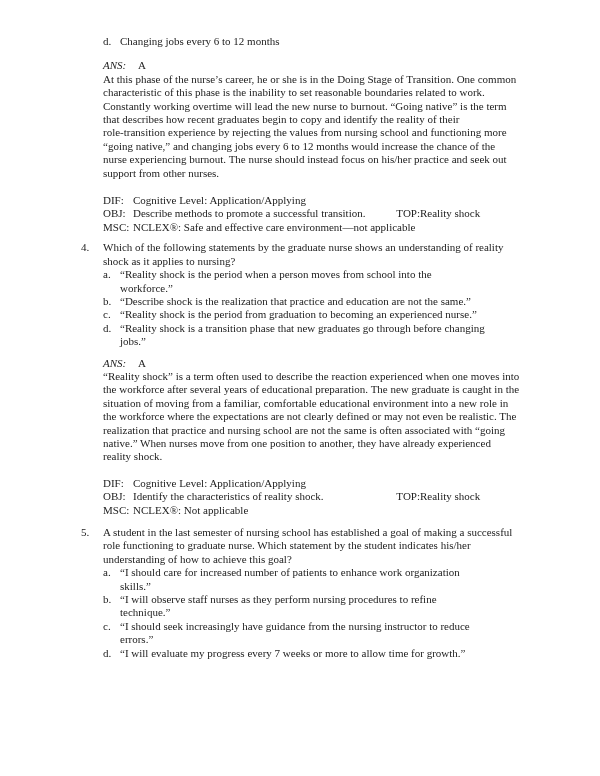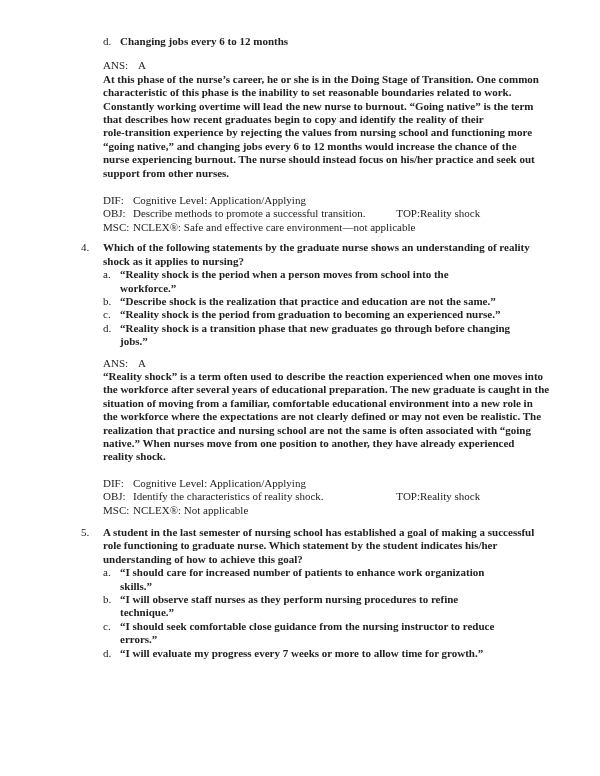--- a/index.html
+++ b/index.html
@@ -16,27 +16,27 @@
     line-height:13.4px;
     color:#222222;
     background:#ffffff;
   }
   .content{
     position:absolute;
     left:103px;
     top:35px;
     width:465px;
   }
-  .line{white-space:nowrap;font-weight:bold;}
+  .line{white-space:nowrap;}
   .q-header{position:relative;}
   .q-num{position:absolute;left:-22px;top:0;}
   .opt-row{display:flex;}
   .opt-letter{flex:0 0 17px;}
   .opt-text{flex:1 1 auto;}
-  .ans-label{display:inline-block;width:35px;}
+  .ans-label{display:inline-block;width:35px;font-style:italic;}
   .meta-row{position:relative;white-space:nowrap;}
   .meta-label{display:inline-block;width:30px;}
   .top-group{position:absolute;left:287px;top:0;text-align:right;}
   .top-label{display:inline-block;width:30px;}
 </style>
 </head>
 <body>
 
 <div class="page">
   <div class="content">
@@ -129,21 +129,21 @@
         <div class="opt-row">
           <span class="opt-letter">b.</span>
           <div class="opt-text">
             <div class="line">“I will observe staff nurses as they perform nursing procedures to refine</div>
             <div class="line">technique.”</div>
           </div>
         </div>
         <div class="opt-row">
           <span class="opt-letter">c.</span>
           <div class="opt-text">
-            <div class="line">“I should seek comfortable close guidance from the nursing instructor to reduce</div>
+            <div class="line">“I should seek increasingly have guidance from the nursing instructor to reduce</div>
             <div class="line">errors.”</div>
           </div>
         </div>
         <div class="opt-row">
           <span class="opt-letter">d.</span>
           <div class="opt-text">
             <div class="line">“I will evaluate my progress every 7 weeks or more to allow time for growth.”</div>
           </div>
         </div>
       </div>

